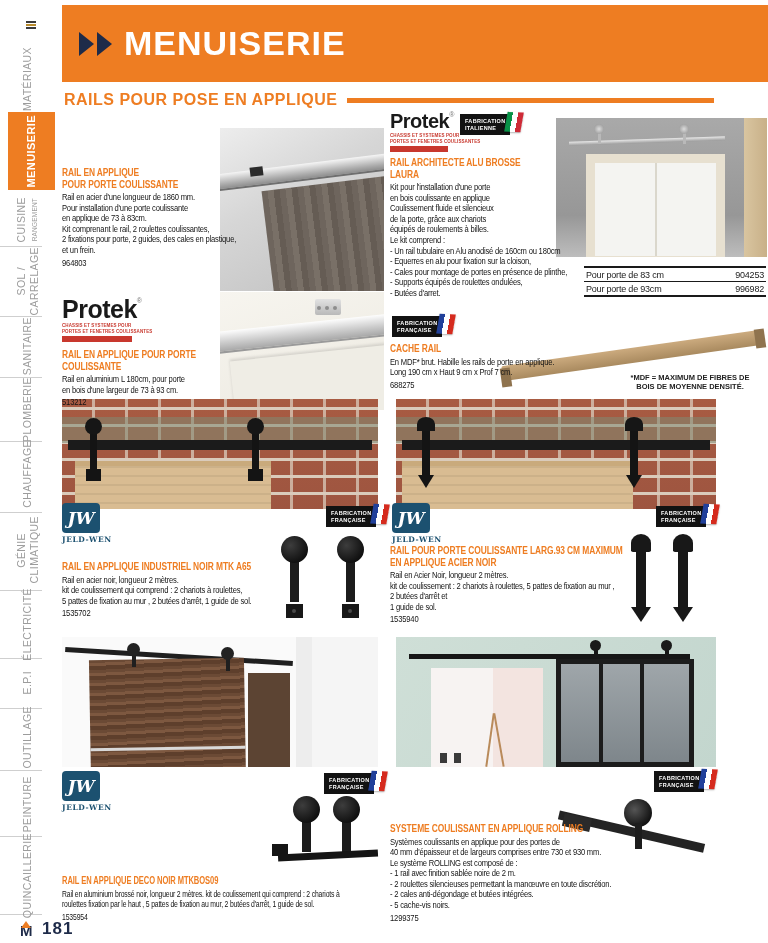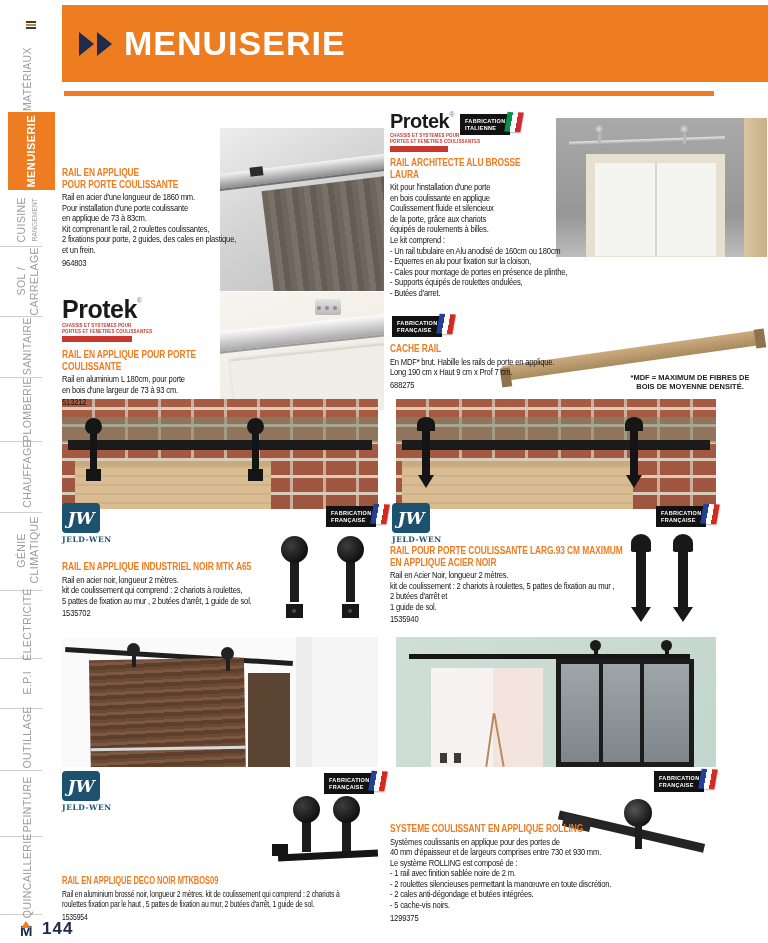--- a/index.html
+++ b/index.html
@@ -213,20 +213,21 @@
   <div class="sb-div" style="top:914px;"></div>
 
   <div class="banner">
     <span class="chevrons">
         <i></i>
         <i></i>
       </span>
     <span class="banner-title">MENUISERIE</span>
   </div>
   <div class="section-row">
+    <span class="section-title">RAILS POUR POSE EN APPLIQUE</span>
     <span class="section-rule"></span>
   </div>
 
   <div class="photo ph1" style="left:220px;top:128px;width:164px;height:163px;">
     <div class="rail"></div>
       <div class="slot"></div>
       <div class="door"></div>
   </div>
   <div class="tx" style="left:62px;top:167px;width:290px;">
     <div class="p-title pre">RAIL EN APPLIQUE
@@ -266,20 +267,30 @@
 Coulissement fluide et silencieux
 de la porte, grâce aux chariots
 équipés de roulements à billes.
 Le kit comprend :
 - Un rail tubulaire en Alu anodisé de 160cm ou 180cm
 - Equerres en alu pour fixation sur la cloison,
 - Cales pour montage de portes en présence de plinthe,
 - Supports équipés de roulettes ondulées,
 - Butées d'arret.</div>
   </div>
+  <div class="ptable" style="left:584px;top:266px;width:182px;">
+    <div class="row">
+      <span>Pour porte de 83 cm</span>
+      <span>904253</span>
+    </div>
+    <div class="row">
+      <span>Pour porte de 93cm</span>
+      <span>996982</span>
+    </div>
+  </div>
 
   <div class="protek big" style="left:62px;top:297px;">
     <div><span class="nm">Protek</span><span class="rg">®</span></div>
     <div class="tag pre">CHASSIS ET SYSTEMES POUR
 PORTES ET FENETRES COULISSANTES</div>
     <div class="bar"></div>
   </div>
   <div class="photo ph3" style="left:220px;top:292px;width:164px;height:118px;">
     <div class="brk"><i></i><i></i><i></i></div>
       <div class="rail"></div>
@@ -436,15 +447,15 @@
 - 2 roulettes silencieuses permettant la manœuvre en toute discrétion.
 - 2 cales anti-dégondage et butées intégrées.
 - 5 cache-vis noirs.</div>
     <div class="p-ref">1299375</div>
   </div>
 
   <div class="m-logo">
     <span class="tri"></span>
     <span class="m">M</span>
   </div>
-  <div class="page-num">144</div>
+  <div class="page-num">181</div>
 
 </div>
 
 </body></html>

